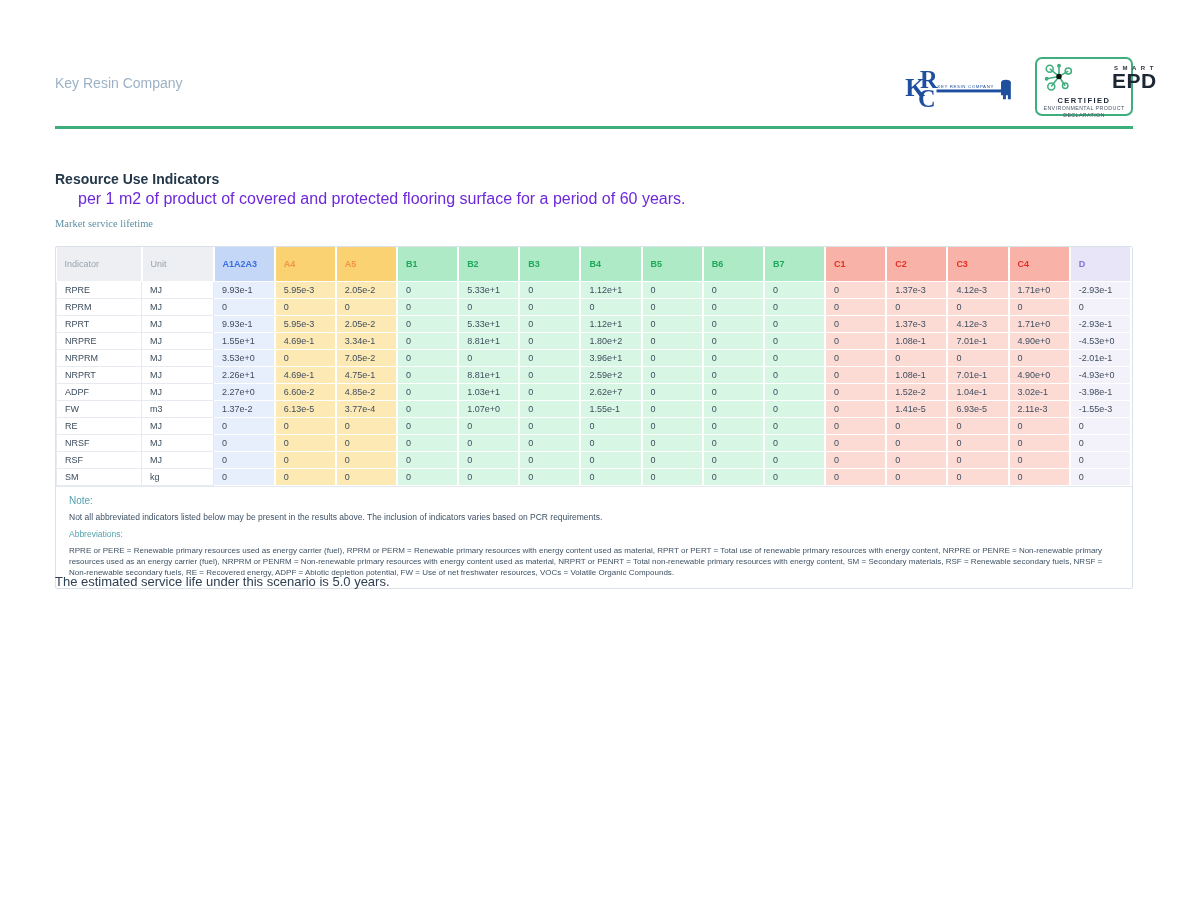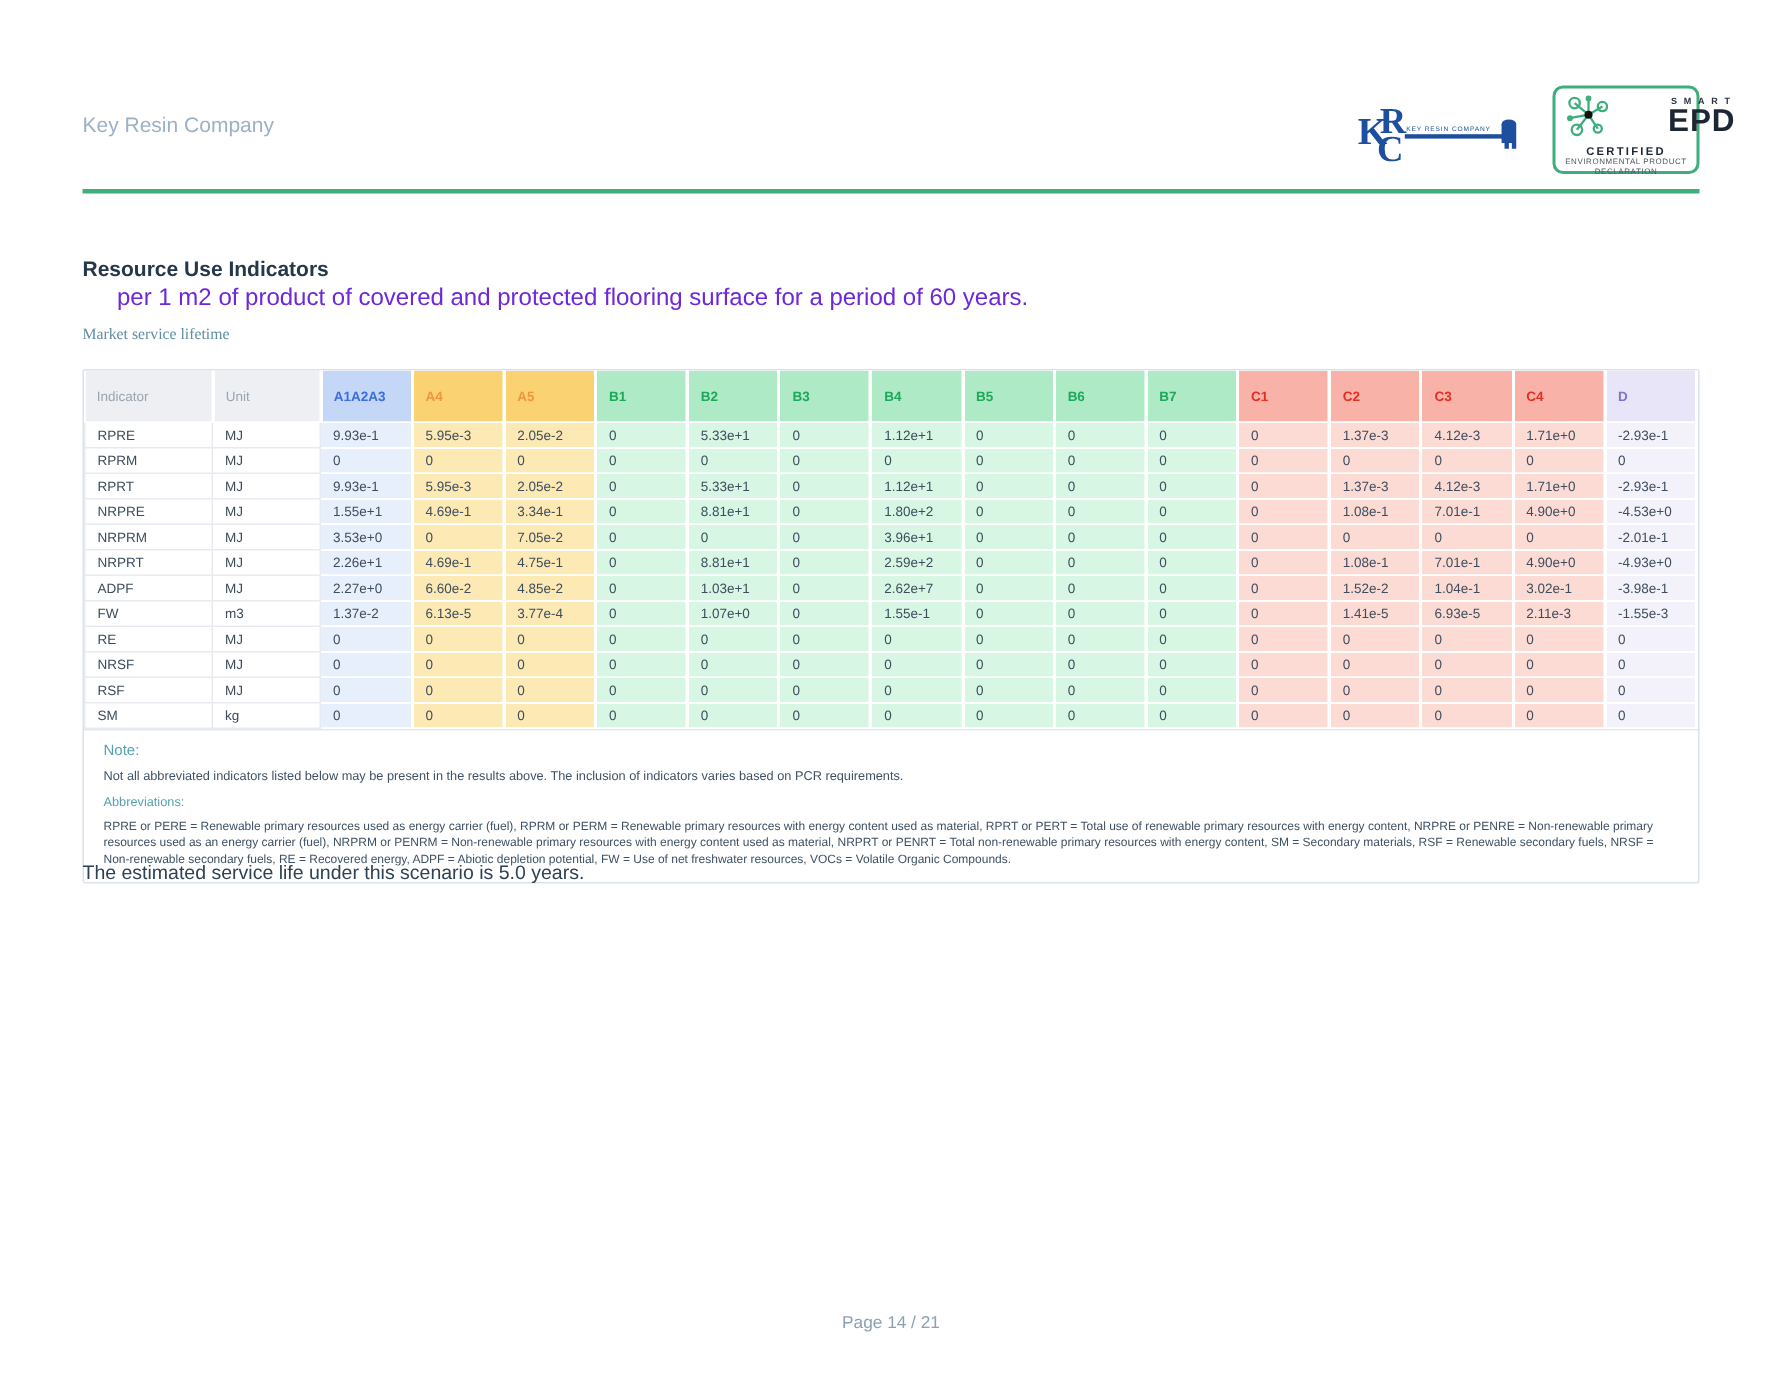--- a/index.html
+++ b/index.html
@@ -388,15 +388,14 @@
     <div class="notes">
       <div class="note-label">Note:</div>
       <div class="note-text">Not all abbreviated indicators listed below may be present in the results above. The inclusion of indicators varies based on PCR requirements.</div>
       <div class="abbr-label">Abbreviations:</div>
       <div class="abbr-text">RPRE or PERE = Renewable primary resources used as energy carrier (fuel), RPRM or PERM = Renewable primary resources with energy content used as material, RPRT or PERT = Total use of renewable primary resources with energy content, NRPRE or PENRE = Non-renewable primary resources used as an energy carrier (fuel), NRPRM or PENRM = Non-renewable primary resources with energy content used as material, NRPRT or PENRT = Total non-renewable primary resources with energy content, SM = Secondary materials, RSF = Renewable secondary fuels, NRSF = Non-renewable secondary fuels, RE = Recovered energy, ADPF = Abiotic depletion potential, FW = Use of net freshwater resources, VOCs = Volatile Organic Compounds.</div>
     </div>
   </div>
 
   <div class="service-life">The estimated service life under this scenario is 5.0 years.</div>
 
-  <div class="footer">Page 14 / 21</div>
 
 </div>
 
 </body></html>

